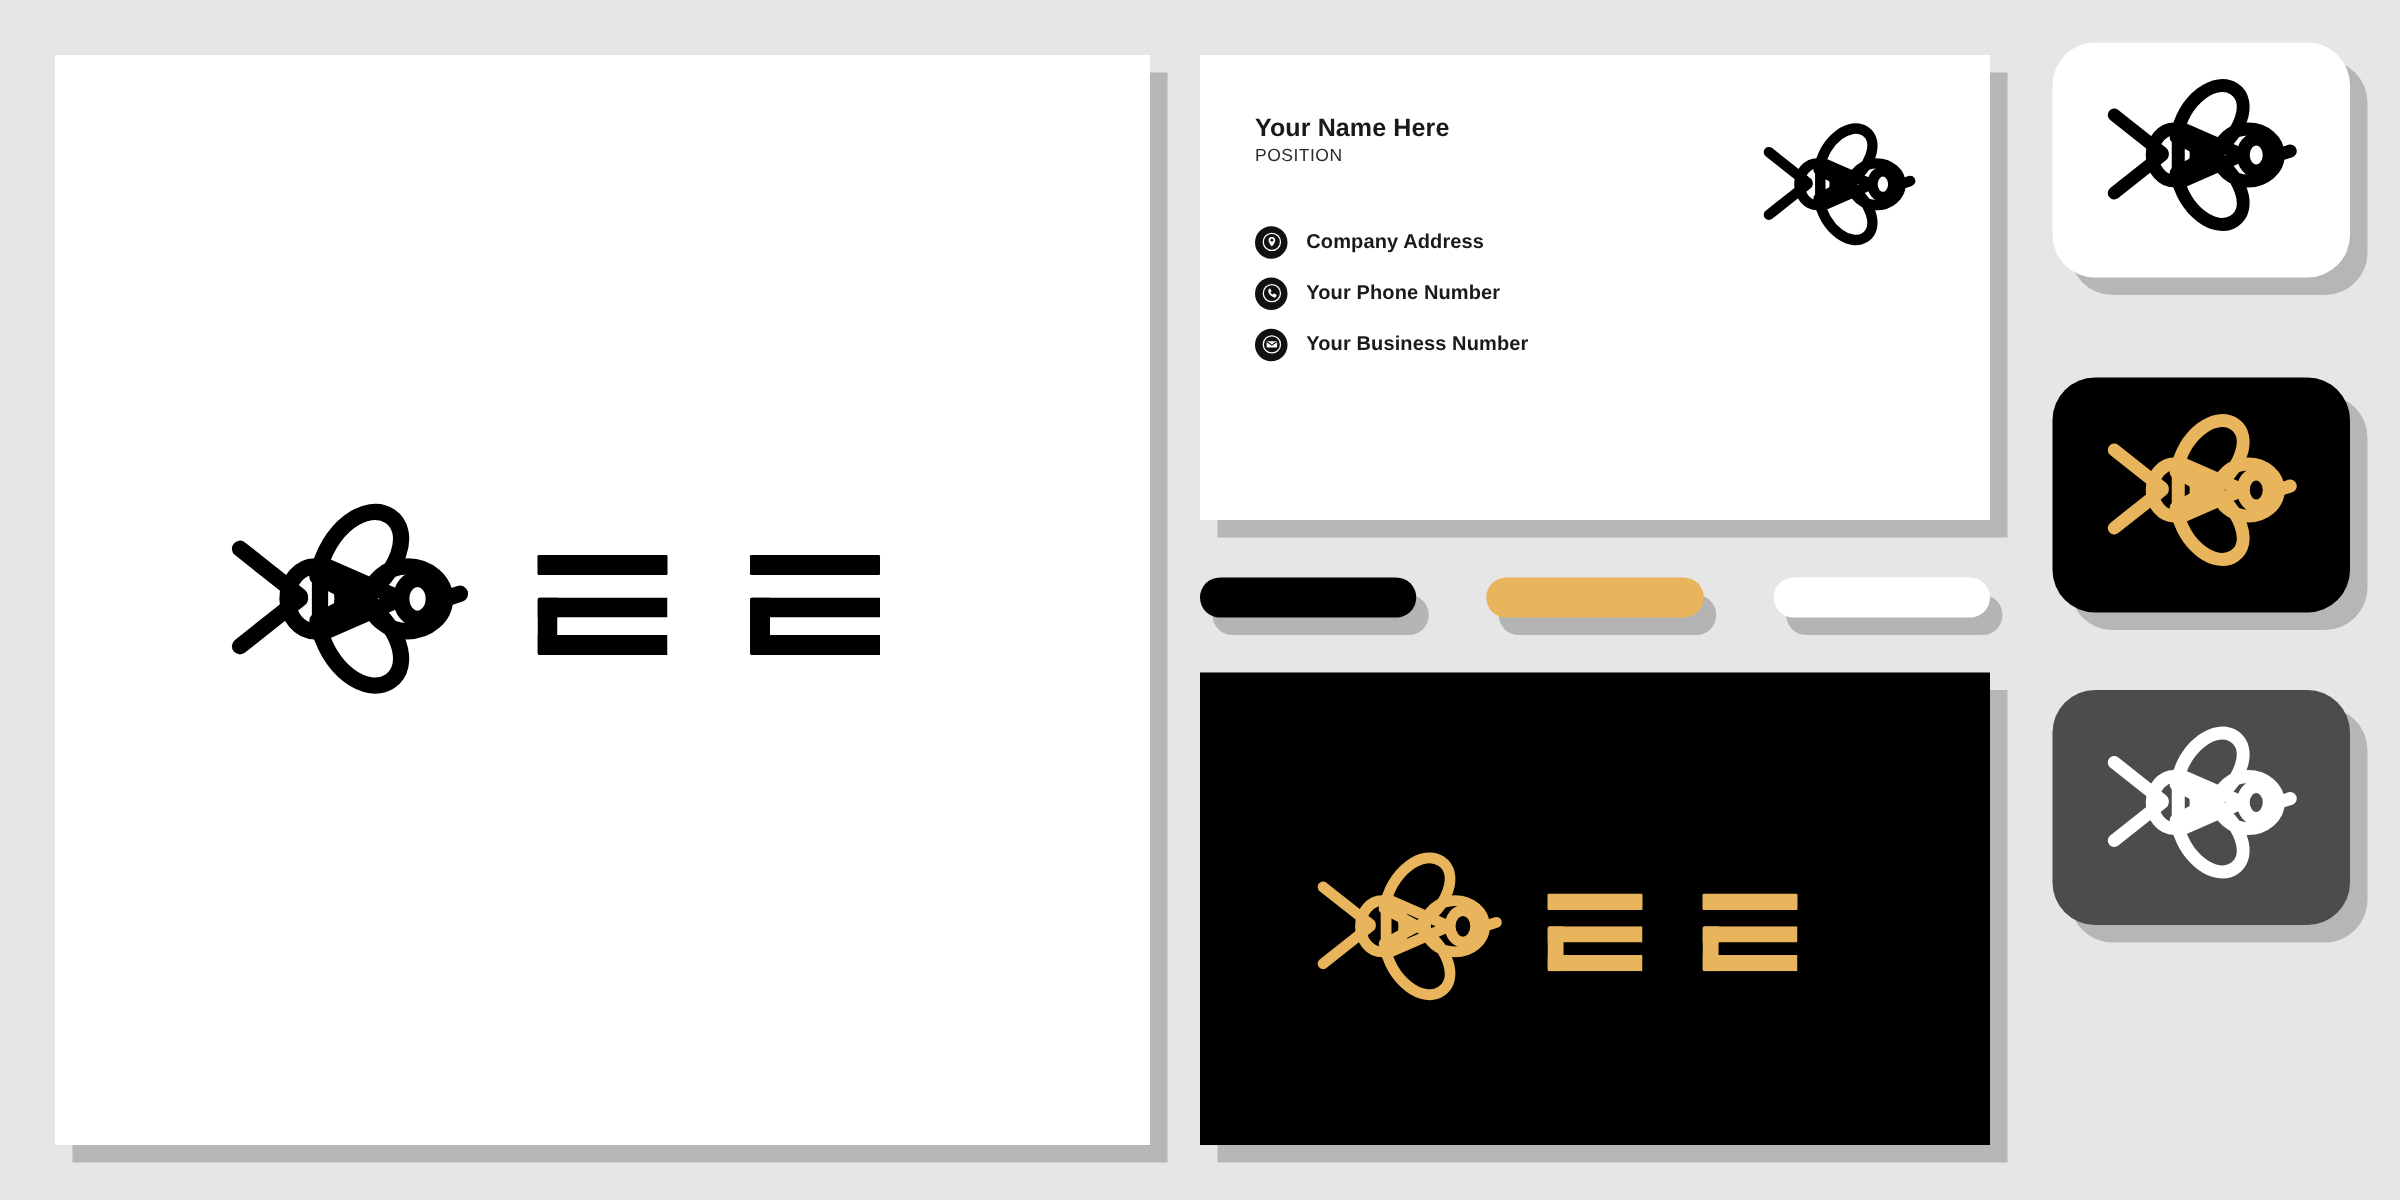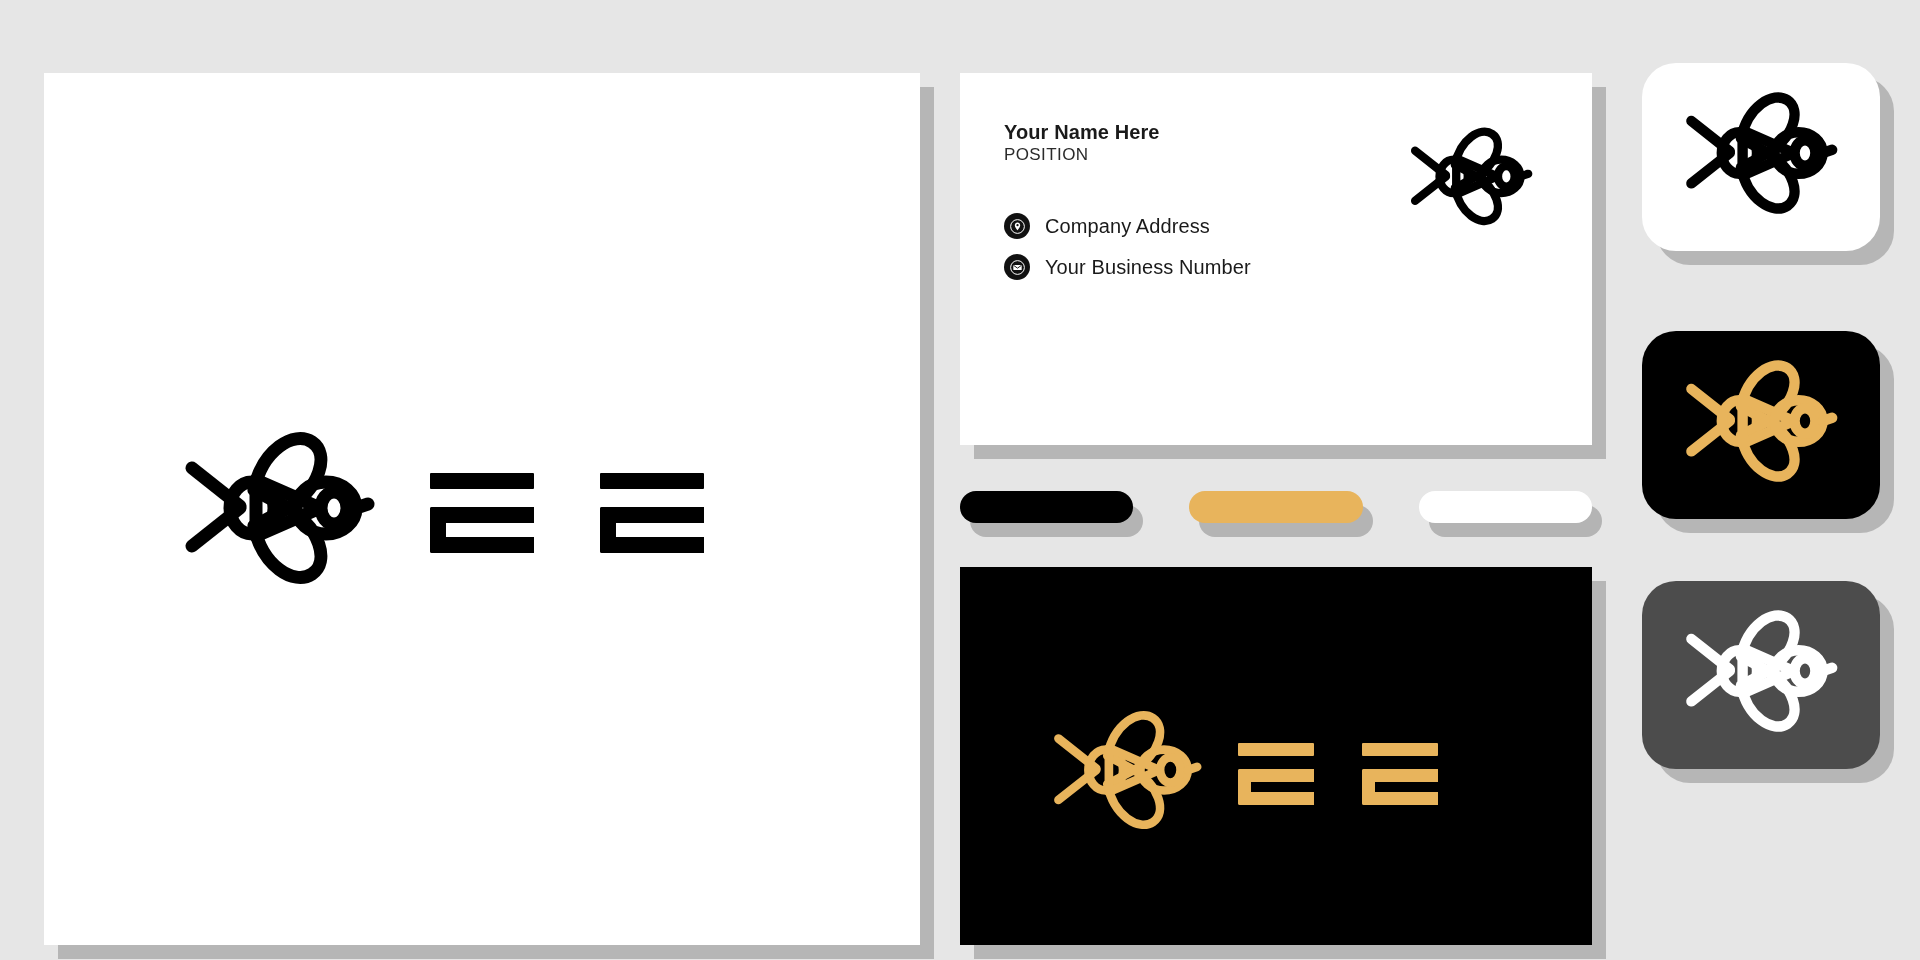--- a/index.html
+++ b/index.html
@@ -15,21 +15,20 @@
     background: #e6e6e6;
     font-family: "Liberation Sans", sans-serif;
     position: relative;
   }
 
   .stage {
     position: absolute;
     inset: 0;
     width: 1920px;
     height: 879px;
-    margin-top: 29px;
   }
 
   
   .plate { position: absolute; }
   .plate > .shadow {
     position: absolute;
     inset: 0;
     transform: translate(14px, 14px);
     background: #b6b6b6;
     z-index: 0;
@@ -62,21 +61,21 @@
     padding: 48px 44px;
   }
   .card-name {
     font-size: 20px;
     font-weight: bold;
     color: #1a1a1a;
     letter-spacing: .1px;
     line-height: 1.15;
   }
   .card-position {
-    font-size: 17px;
+    font-size: 14px;
     color: #2b2b2b;
     letter-spacing: .4px;
     line-height: 1.2;
     margin-top: 1px;
   }
   .contact-list {
     margin-top: 48px;
     display: flex;
     flex-direction: column;
     gap: 15px;
@@ -91,22 +90,22 @@
     height: 26px;
     border-radius: 50%;
     background: #111111;
     display: flex;
     align-items: center;
     justify-content: center;
     flex: 0 0 auto;
   }
   .contact-badge svg { display: block; }
   .contact-text {
-    font-size: 20px;
-    font-weight: normal;
+    font-size: 16px;
+    font-weight: bold;
     color: #1a1a1a;
     letter-spacing: .1px;
     white-space: nowrap;
   }
   #card .card-mark {
     position: absolute;
     right: 60px;
     top: 52px;
   }
 
@@ -251,20 +250,29 @@
             <span class="contact-badge">
               <svg width="15" height="15" viewBox="0 0 24 24">
                 <circle cx="12" cy="12" r="11" fill="none" stroke="#ffffff" stroke-width="1.6"></circle>
                 <path d="M12 5.5c-2.4 0-4.3 1.9-4.3 4.3 0 3.2 4.3 8.2 4.3 8.2s4.3-5 4.3-8.2c0-2.4-1.9-4.3-4.3-4.3z" fill="#ffffff"></path>
                 <circle cx="12" cy="9.8" r="1.8" fill="#111111"></circle>
               </svg>
             </span>
             <span class="contact-text">Company Address</span>
           </div>
 
+          <div class="contact-row">
+            <span class="contact-badge">
+              <svg width="15" height="15" viewBox="0 0 24 24">
+                <circle cx="12" cy="12" r="11" fill="none" stroke="#ffffff" stroke-width="1.6"></circle>
+                <path d="M8.6 6.2c.6-.3 1.3-.1 1.6.5l1.1 2c.3.5.2 1.2-.3 1.6l-.8.6c.5 1.4 1.6 2.5 3 3l.6-.8c.4-.5 1.1-.6 1.6-.3l2 1.1c.6.3.8 1 .5 1.6l-.6 1c-.4.8-1.3 1.2-2.2 1-3.9-.9-6.9-3.9-7.8-7.8-.2-.9.2-1.8 1-2.2z" fill="#ffffff"></path>
+              </svg>
+            </span>
+            <span class="contact-text">Your Phone Number</span>
+          </div>
 
           <div class="contact-row">
             <span class="contact-badge">
               <svg width="15" height="15" viewBox="0 0 24 24">
                 <circle cx="12" cy="12" r="11" fill="none" stroke="#ffffff" stroke-width="1.6"></circle>
                 <rect x="5.3" y="8" width="13.4" height="8" rx="1" fill="#ffffff"></rect>
                 <path d="M5.8 8.6 L12 13 L18.2 8.6" fill="none" stroke="#111111" stroke-width="1.5"></path>
               </svg>
             </span>
             <span class="contact-text">Your Business Number</span>

